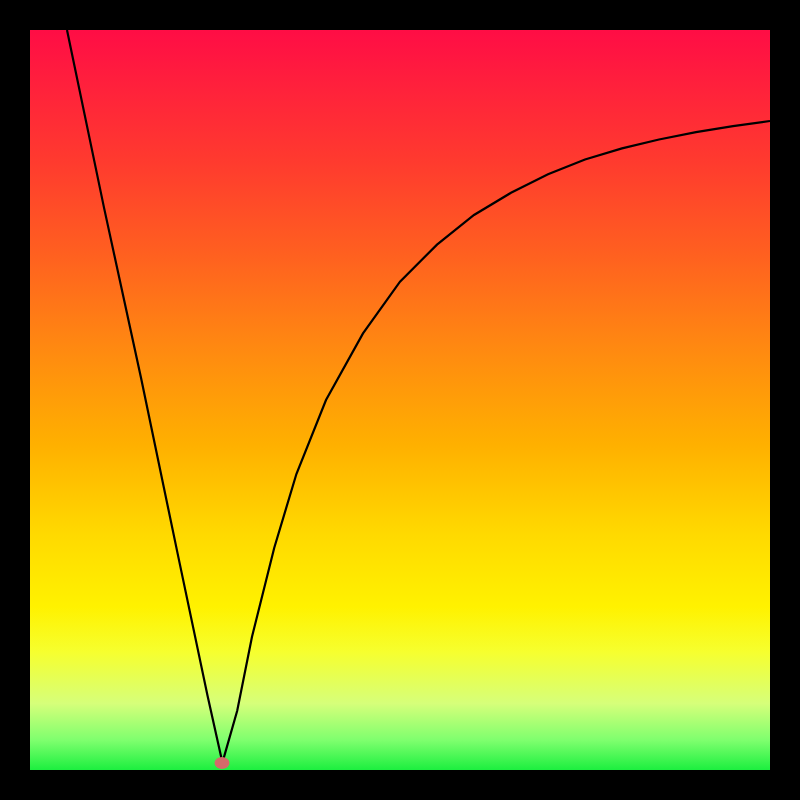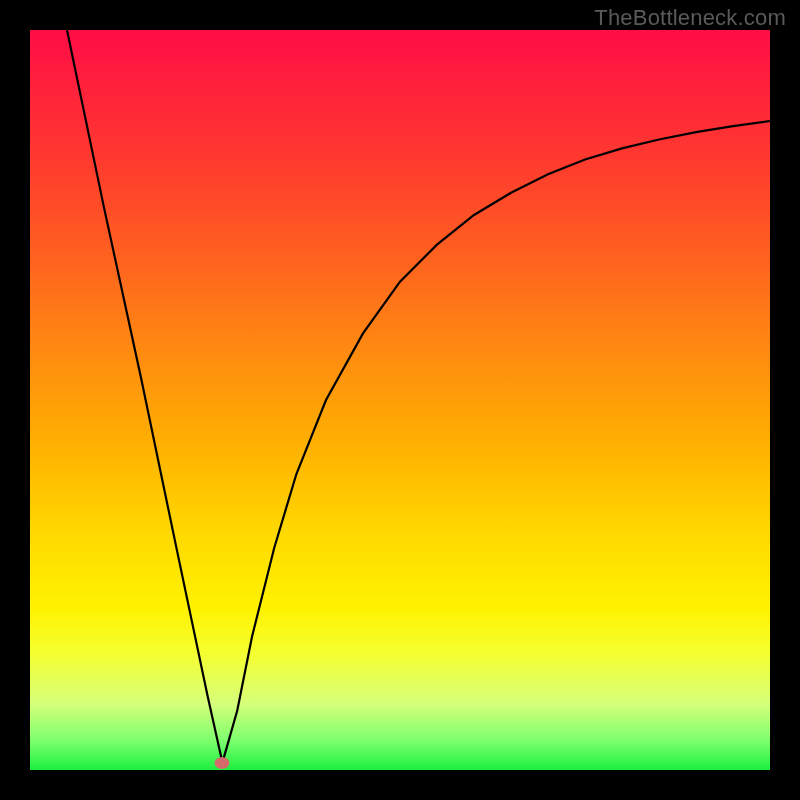--- a/index.html
+++ b/index.html
@@ -70,14 +70,13 @@
 </head>
 <body>
 
 <div class="frame">
   <div class="plot-area">
     <svg class="curve" viewBox="0 0 740 740" preserveAspectRatio="none">
       <path id="curve-path" fill="none" stroke="#000" stroke-width="2.2" d="M37.0 0.0 L74.0 177.6 L111.0 347.8 L148.0 525.4 L177.6 666.0 L192.4 732.6 L207.2 680.8 L222.0 606.8 L244.2 518.0 L266.4 444.0 L296.0 370.0 L333.0 303.4 L370.0 251.6 L407.0 214.6 L444.0 185.0 L481.0 162.8 L518.0 144.3 L555.0 129.5 L592.0 118.4 L629.0 109.5 L666.0 102.1 L703.0 96.2 L740.0 91.0"></path>
     </svg>
     <div class="marker" id="min-marker" style="left: 192.4px; top: 732.6px;"></div>
   </div>
-  <div class="watermark">TheBottleneck.com</div>
 </div>
 
 </body></html>

